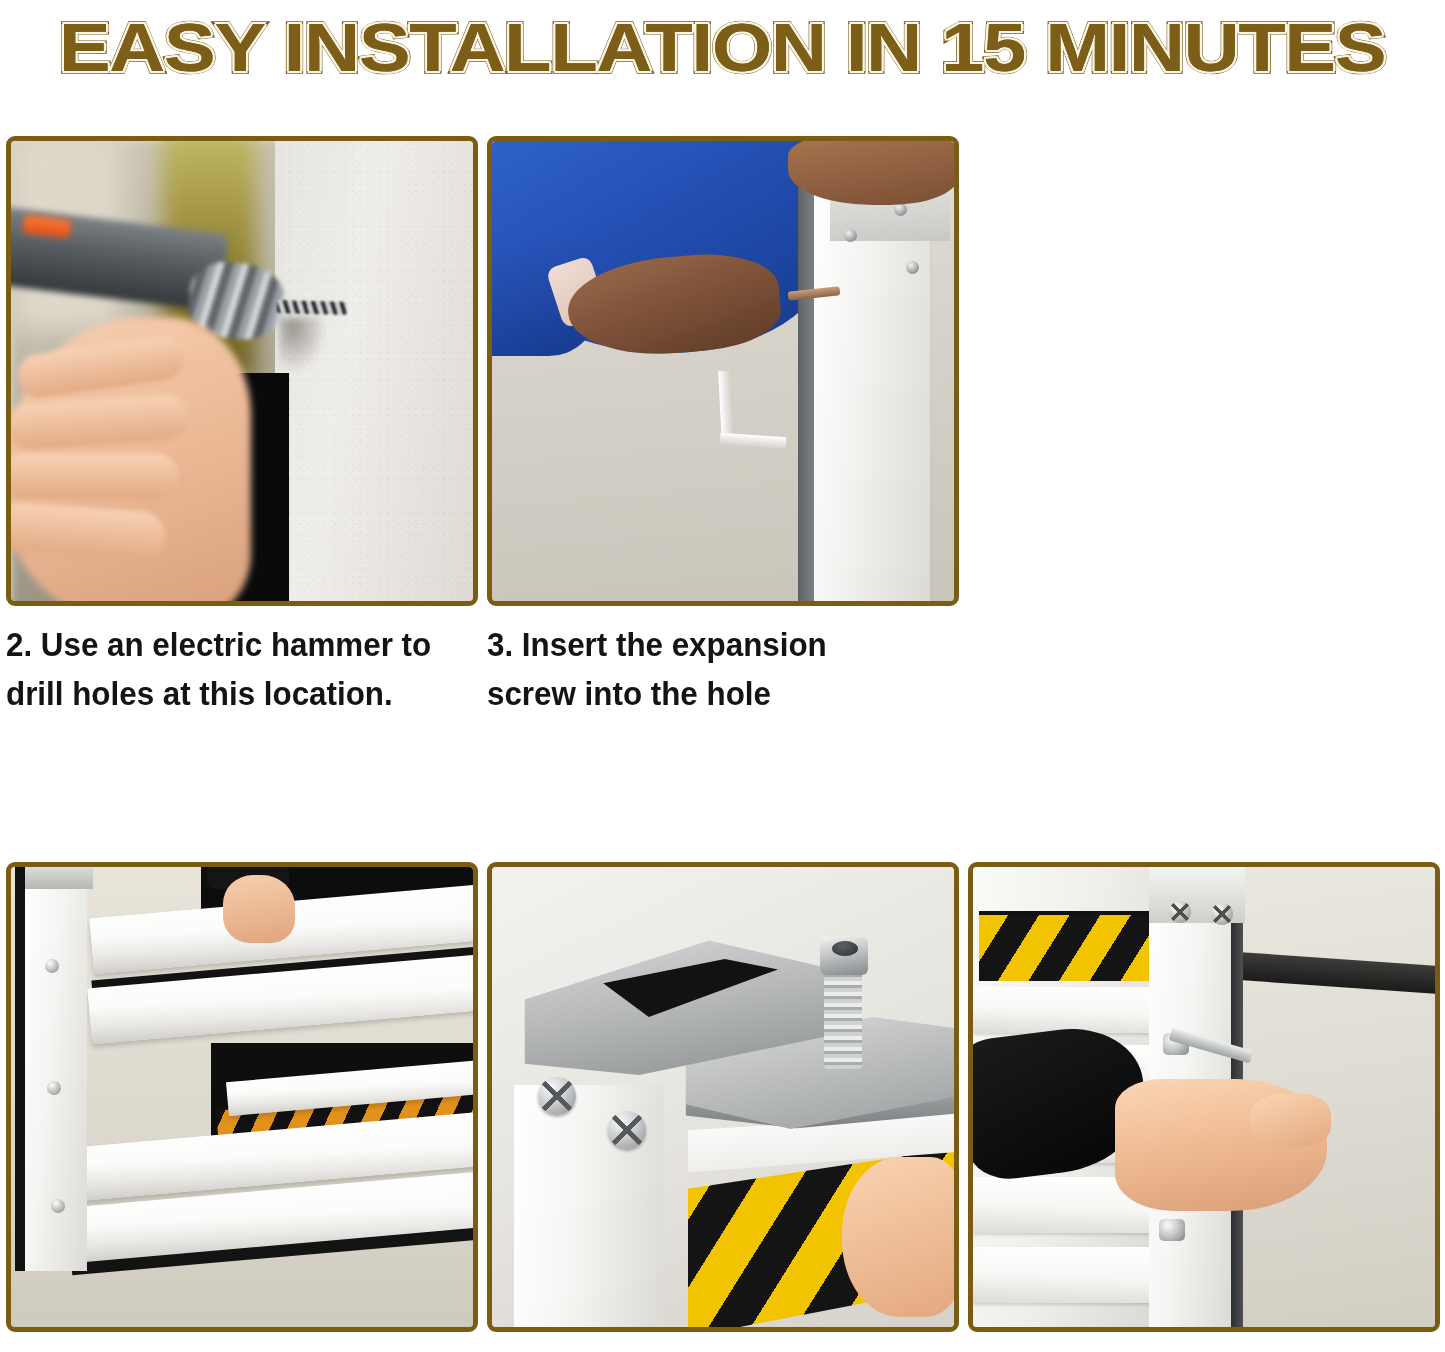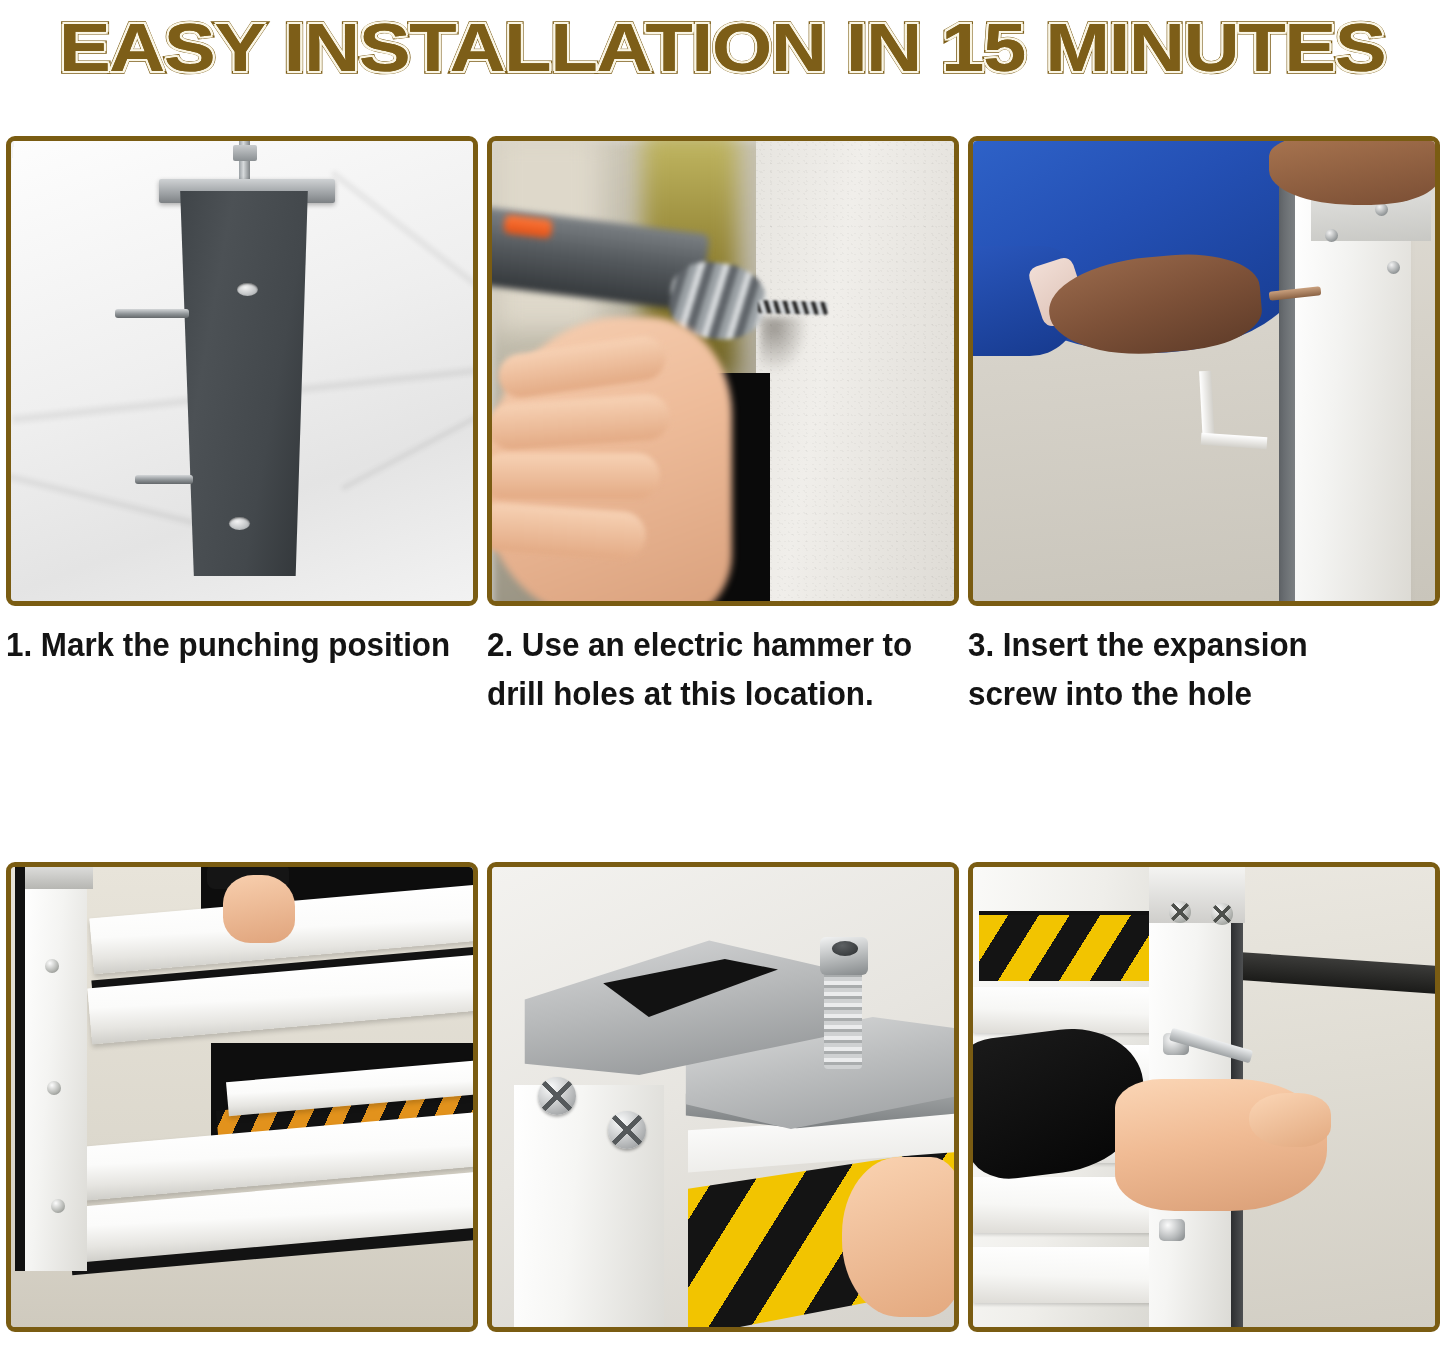--- a/index.html
+++ b/index.html
@@ -560,40 +560,20 @@
 <body>
 
 <div class="title-bar">
   <div class="title-text">EASY INSTALLATION IN 15 MINUTES</div>
 </div>
 
 <div class="grid">
 
   <div class="row row1">
 
-    <div class="cell">
-      <div class="photo">
-        <div class="scene">
-          <div class="p1-bg"></div>
-          <div class="p1-fold" style="left:0;top:250px;width:470px;height:8px;transform:rotate(-6deg);"></div>
-          <div class="p1-fold" style="left:300px;top:90px;width:200px;height:6px;transform:rotate(38deg);"></div>
-          <div class="p1-fold" style="left:-20px;top:360px;width:260px;height:7px;transform:rotate(14deg);"></div>
-          <div class="p1-fold" style="left:320px;top:300px;width:190px;height:6px;transform:rotate(-28deg);"></div>
-          <div class="p1-bolt"></div>
-          <div class="p1-nut"></div>
-          <div class="p1-cap"></div>
-          <div class="p1-col"></div>
-          <div class="p1-hole" style="left:226px;top:142px;"></div>
-          <div class="p1-hole" style="left:218px;top:376px;"></div>
-          <div class="p1-pin" style="left:104px;top:168px;width:74px;"></div>
-          <div class="p1-pin" style="left:124px;top:334px;width:58px;"></div>
-        </div>
-      </div>
-      <div class="caption">1. Mark the punching position</div>
-    </div>
 
     <div class="cell">
       <div class="photo">
         <div class="scene">
           <div class="p2-room"></div>
           <div class="p2-blur-b"></div>
           <div class="p2-blur-a"></div>
           <div class="p2-wall"></div>
           <div class="p2-dark"></div>
           <div class="p2-drillbody"></div>

